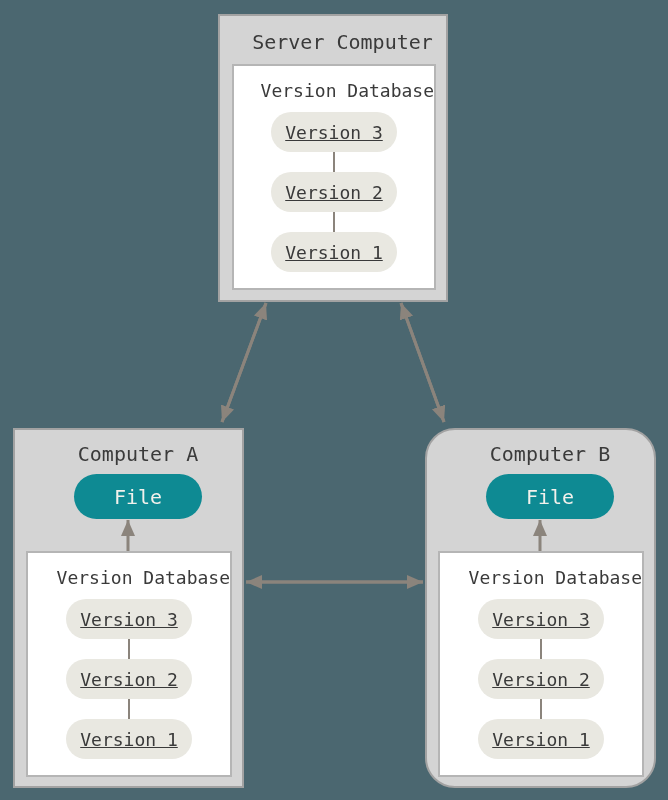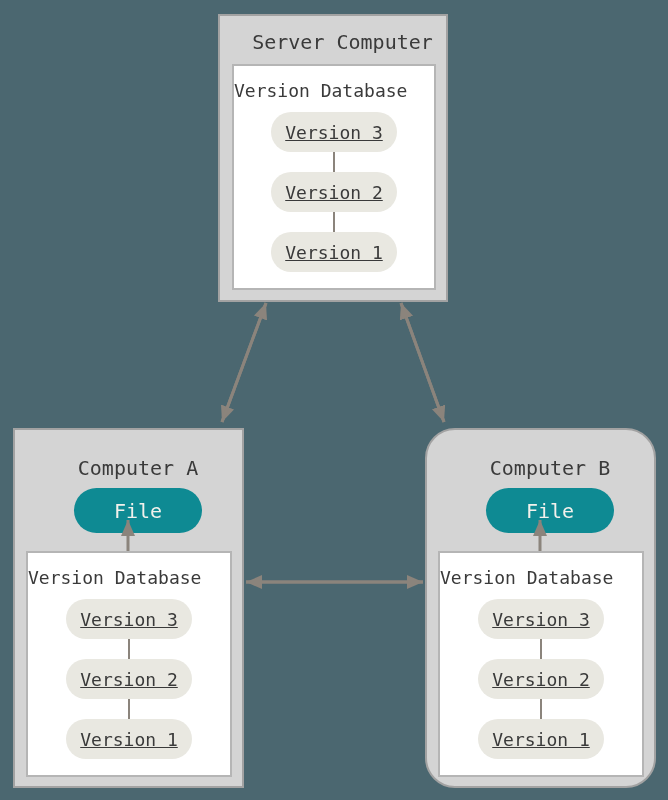--- a/index.html
+++ b/index.html
@@ -19,41 +19,41 @@
     position:absolute;box-sizing:border-box;
     background:var(--machine-fill);
     border:2px solid var(--machine-border);
     padding-left:19px;
   }
   #server-box{left:218px;top:14px;width:230px;height:288px;}
   #computer-a-box{left:13px;top:428px;width:231px;height:360px;}
   #computer-b-box{left:425px;top:428px;width:231px;height:360px;border-radius:30px;}
 
   .machine-title{
-    margin-top:24px;text-align:center;
+    margin-top:10px;text-align:center;
     font-size:20px;line-height:28px;white-space:nowrap;
   }
   #server-box .machine-title{margin-top:12px;}
 
   .file-pill{
     width:128px;height:45px;margin:6px auto 0 auto;
     background:var(--file-fill);border-radius:23px;
     display:flex;align-items:center;justify-content:center;
     color:var(--file-text);font-size:20px;
   }
 
   .vdb{
     position:absolute;box-sizing:border-box;
     background:var(--db-fill);border:2px solid var(--db-border);
   }
   #server-box .vdb{left:12px;top:48px;width:204px;height:226px;}
   #computer-a-box .vdb, #computer-b-box .vdb{left:11px;top:121px;width:206px;height:226px;}
 
   .vdb-title{
-    margin-top:12px;text-align:left;
+    margin-top:12px;text-align:right;
     font-size:18px;line-height:26px;white-space:nowrap;
   }
   .version-pill{
     width:126px;height:40px;margin:0 auto;
     background:var(--pill-fill);border-radius:20px;
     display:flex;align-items:center;justify-content:center;
     font-size:18px;
     text-decoration:underline;
   }
   .version-pill.first{margin-top:8px;}

